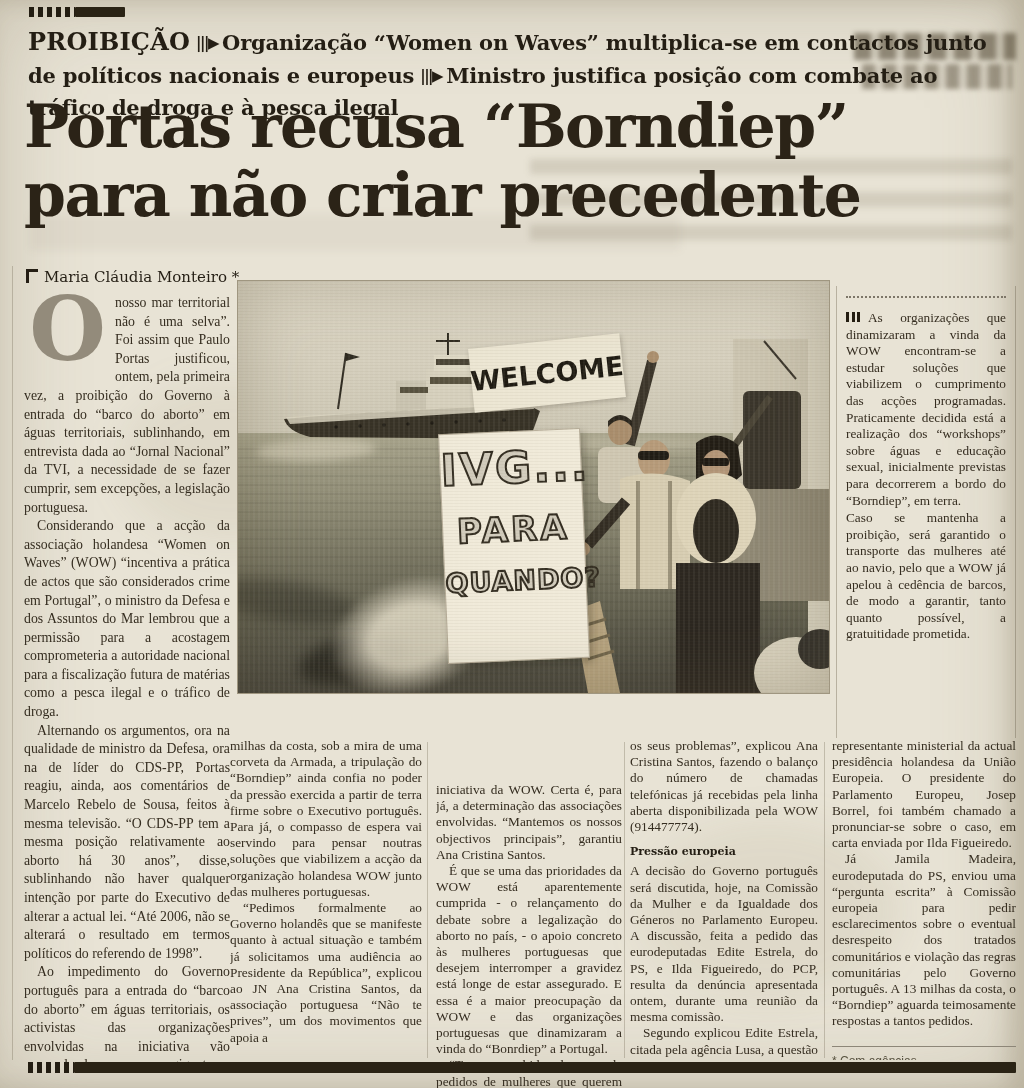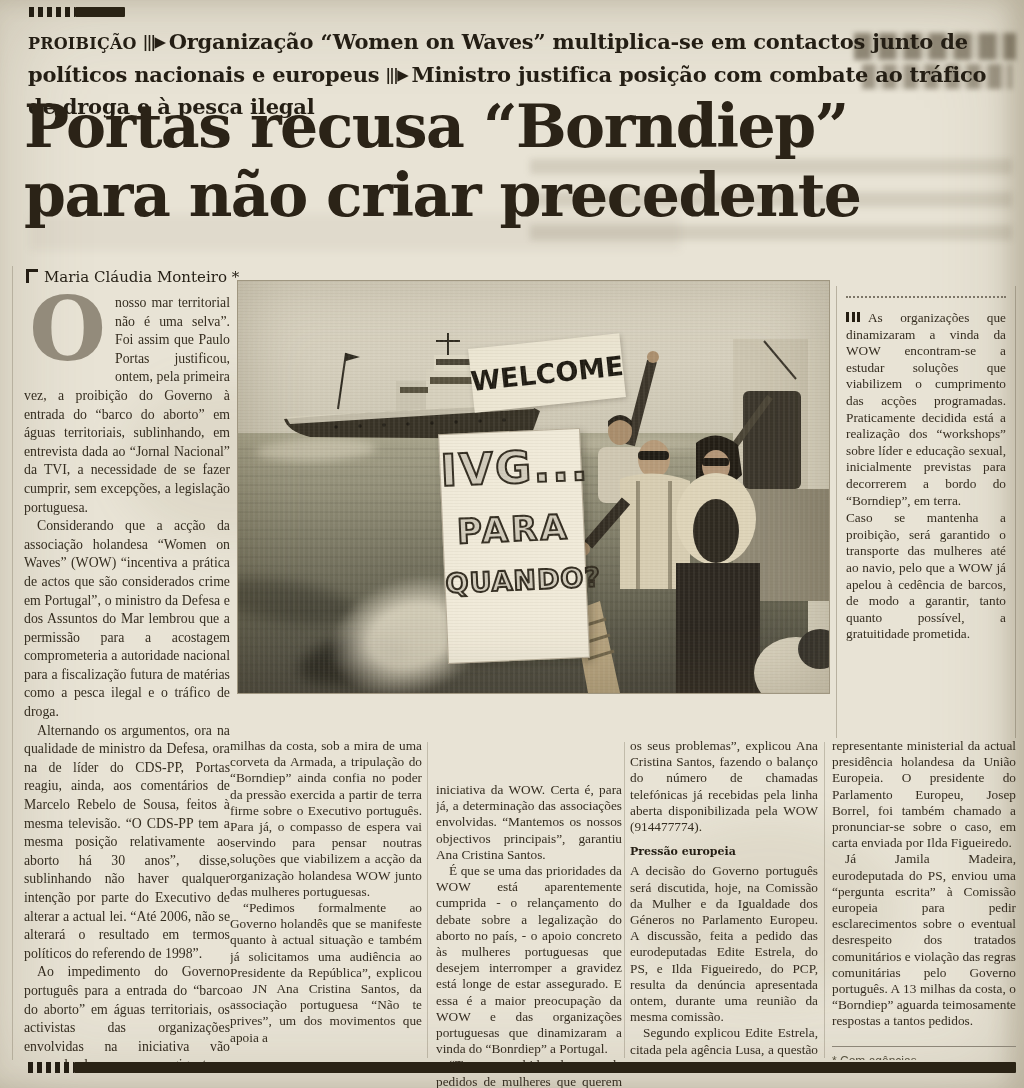--- a/index.html
+++ b/index.html
@@ -16,21 +16,21 @@
   #bottommark{left:28px;top:1062px;width:988px;height:11px;}
   
   .ghost{position:absolute;pointer-events:none;}
   #ghost-a{left:854px;top:33px;width:162px;height:27px;background:repeating-linear-gradient(90deg,rgba(58,47,26,.50) 0 17px,rgba(58,47,26,.12) 17px 25px);filter:blur(2.5px);}
   #ghost-b{left:862px;top:64px;width:150px;height:25px;background:repeating-linear-gradient(90deg,rgba(58,47,26,.42) 0 13px,rgba(58,47,26,.10) 13px 21px);filter:blur(2.5px);}
   #ghost-c{left:530px;top:148px;width:482px;height:92px;background:repeating-linear-gradient(0deg,rgba(74,61,36,.13) 0 15px,transparent 15px 33px);filter:blur(3px);}
   #ghost-d{left:30px;top:214px;width:650px;height:36px;background:rgba(74,61,36,.05);filter:blur(4px);}
   
   #kicker{position:absolute;left:28px;top:27px;width:978px;font-family:"DejaVu Serif",serif;
           font-weight:700;font-size:21px;line-height:29.5px;color:#241e14;letter-spacing:-.2px;}
-  #kicker .tag{font-size:16px;letter-spacing:.2px;}
+  #kicker .tag{font-size:24px;letter-spacing:.2px;}
   #kicker .bullet{font-family:"DejaVu Sans",sans-serif;font-size:15px;letter-spacing:-1.5px;position:relative;top:-2px;padding:0 4px 0 6px;}
   
   #headline{position:absolute;left:24px;top:92px;width:970px;font-family:"DejaVu Serif",serif;
             font-weight:700;font-size:60px;line-height:69px;letter-spacing:-1.5px;color:#2b2317;}
   
   #byline{position:absolute;left:26px;top:268px;font-size:15px;font-weight:400;font-family:"DejaVu Serif",serif;color:#241e14;}
   .flagicon{display:inline-block;width:9px;height:11px;border-left:3px solid #241e14;border-top:3px solid #241e14;margin-right:6px;position:relative;top:1px;}
   
   .vrule{position:absolute;width:1px;background:rgba(95,84,62,.28);}
   
@@ -226,21 +226,21 @@
       <div class="l2">PARA</div>
       <div class="l3">QUANDO?</div>
     </div>
 
     <div id="grain"></div>
   </div>
 
 
   <div id="sidebar">
     <div class="dotrule"></div>
-    <p><span class="tribar"></span><span>As organizações que dinamizaram a vinda da WOW encontram-se a estudar soluções que viabilizem o cumprimento das acções programadas. Praticamente decidida está a realização dos “workshops” sobre líder e educação sexual, inicialmente previstas para decorrerem a bordo do “Borndiep”, em terra.</span></p>
+    <p><span class="tribar"></span><span>As organizações que dinamizaram a vinda da WOW encontram-se a estudar soluções que viabilizem o cumprimento das acções programadas. Praticamente decidida está a realização dos “workshops” sobre águas e educação sexual, inicialmente previstas para decorrerem a bordo do “Borndiep”, em terra.</span></p>
     <p>Caso se mantenha a proibição, será garantido o transporte das mulheres até ao navio, pelo que a WOW já apelou à cedência de barcos, de modo a garantir, tanto quanto possível, a gratuitidade prometida.</p>
   </div>
 
   <div class="vrule" style="left:427px;top:742px;height:316px;"></div>
   <div class="vrule" style="left:624px;top:742px;height:316px;"></div>
   <div class="vrule" style="left:824px;top:742px;height:316px;"></div>
 
   <div id="col2" class="bodycol bcol">
     <p>milhas da costa, sob a mira de uma corveta da Armada, a tripulação do “Borndiep” ainda confia no poder da pressão exercida a partir de terra firme sobre o Executivo português. Para já, o compasso de espera vai servindo para pensar noutras soluções que viabilizem a acção da organização holandesa WOW junto das mulheres portuguesas.</p>
     <p class="ind">“Pedimos formalmente ao Governo holandês que se manifeste quanto à actual situação e também já solicitamos uma audiência ao Presidente da República”, explicou ao JN Ana Cristina Santos, da associação portuguesa “Não te prives”, um dos movimentos que apoia a</p>

